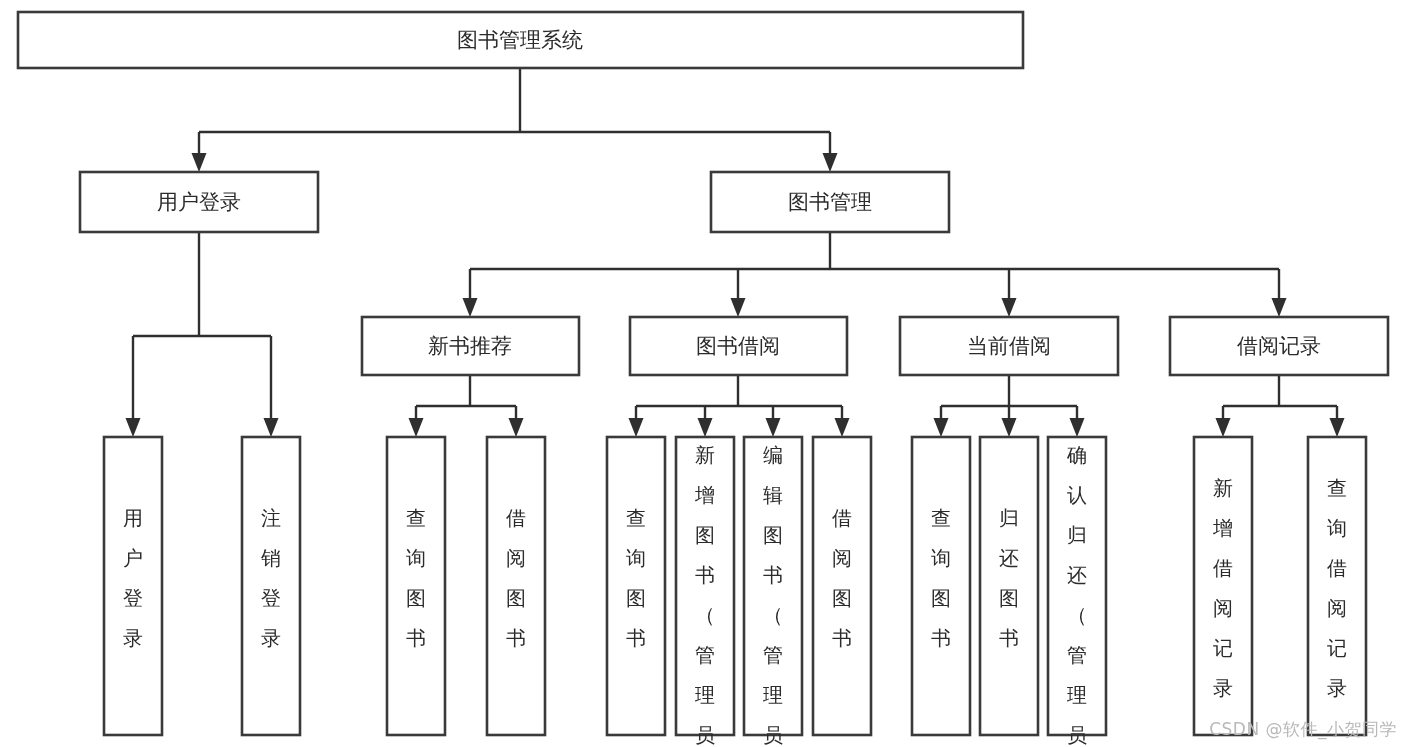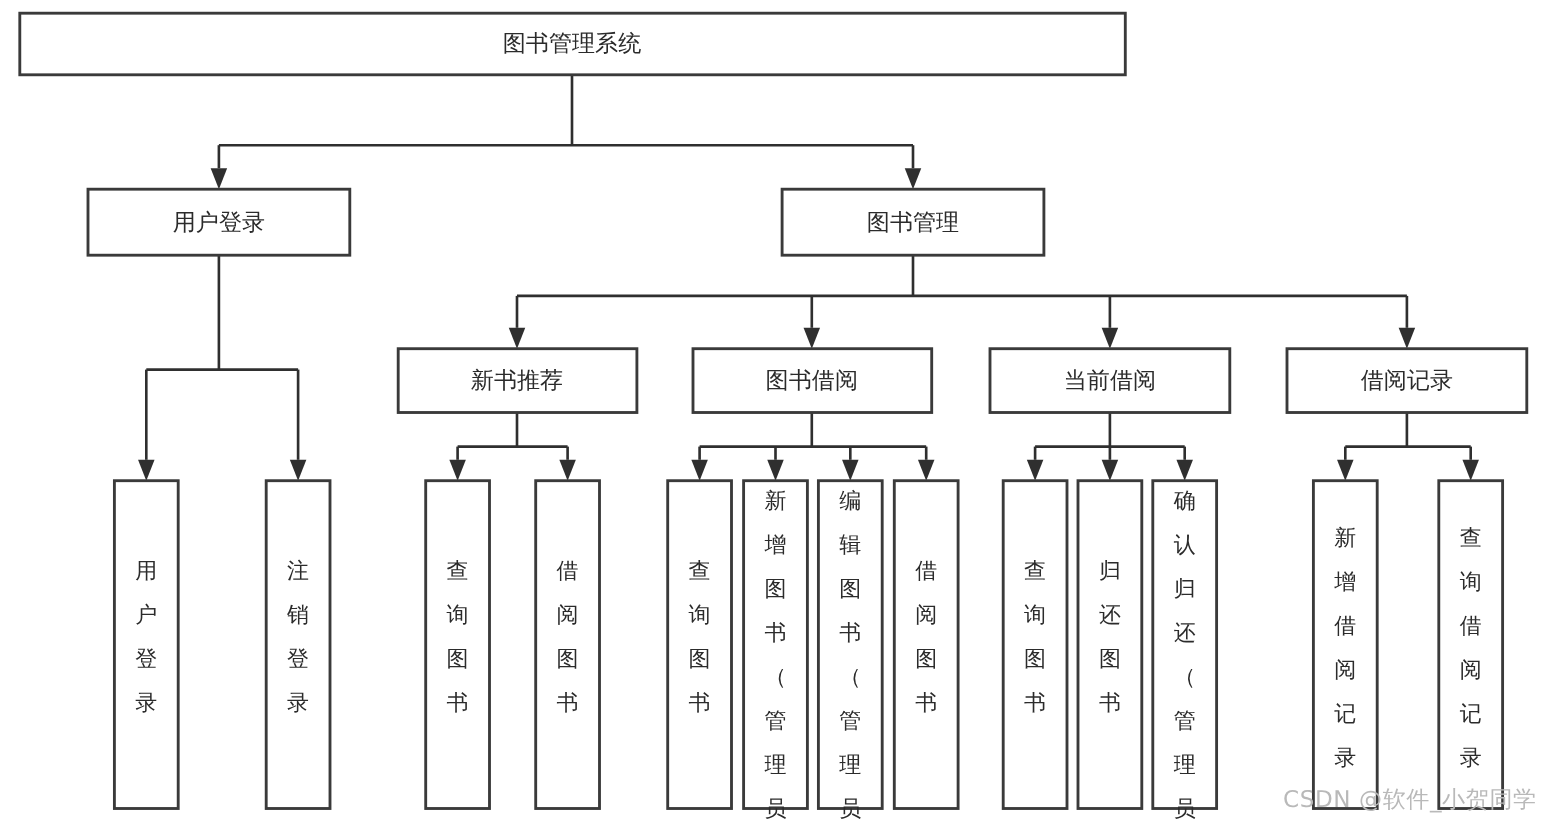--- a/index.html
+++ b/index.html
@@ -23,21 +23,21 @@
     font-family:"DejaVu Sans","Liberation Sans",sans-serif;
     font-size:20px;
     text-anchor:middle;
   }
   .conn{stroke:#2f2f2f;stroke-width:2.4;fill:none;stroke-linecap:butt;}
   .arrowhead{fill:#2f2f2f;stroke:none;}
   .watermark{
     position:absolute;
     right:8px;bottom:6px;
     font-family:"DejaVu Sans","Liberation Sans",sans-serif;
-    font-size:21px;
+    font-size:17px;
     color:#b9b9b9;
     letter-spacing:0.5px;
     white-space:nowrap;
     pointer-events:none;
   }
 </style>
 </head>
 <body>
 
 <svg id="diagram" viewBox="0 0 1405 747" xmlns="http://www.w3.org/2000/svg">

